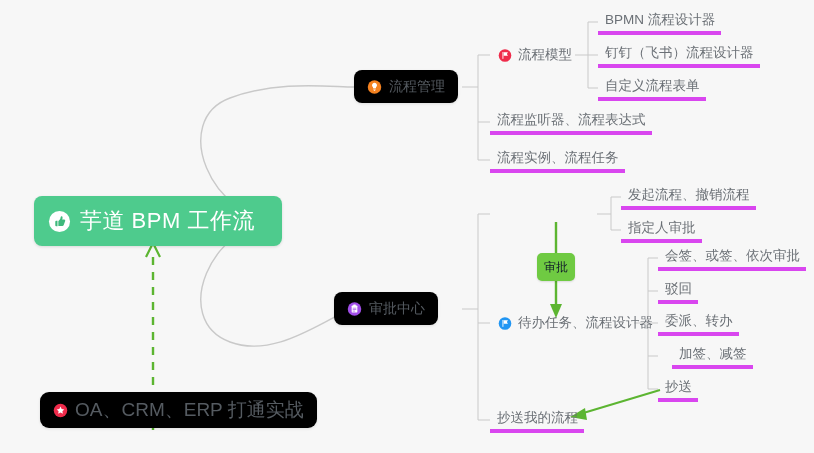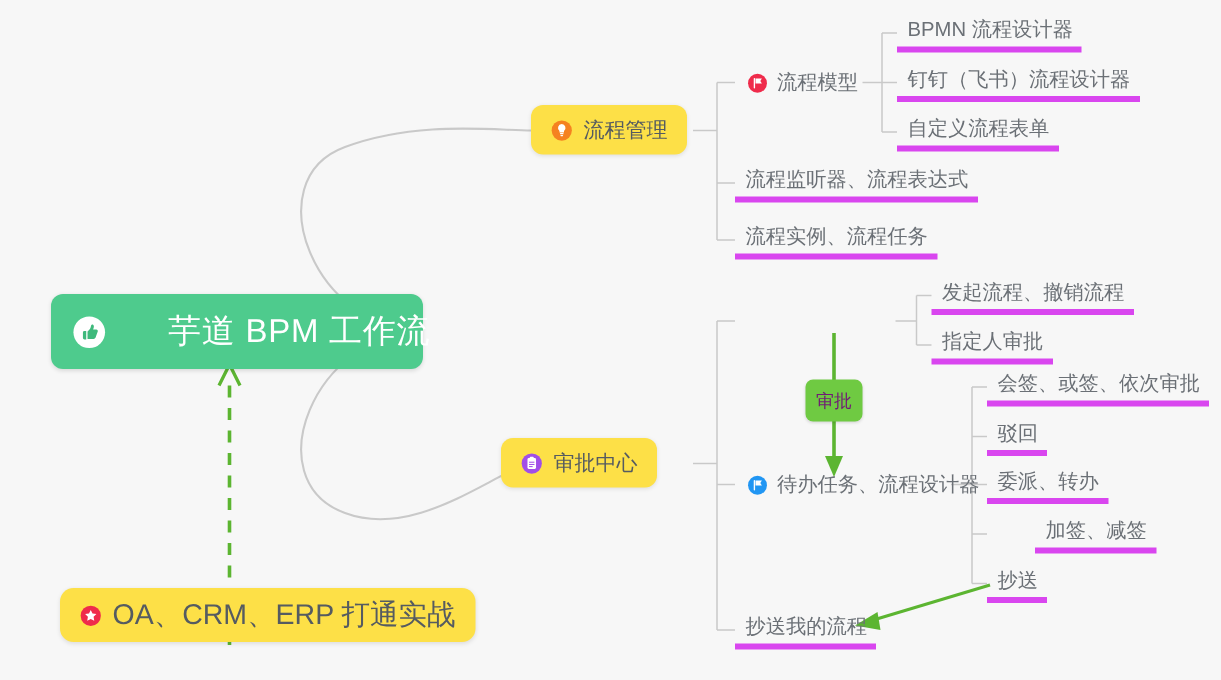--- a/index.html
+++ b/index.html
@@ -13,27 +13,27 @@
   #canvas{position:absolute;left:0;top:0;width:814px;height:453px;}
   svg.links{position:absolute;left:0;top:0;width:814px;height:453px;pointer-events:none;}
 
   .node{position:absolute;box-sizing:border-box;white-space:nowrap;}
 
   
   .root{
     left:34px;top:196px;width:248px;height:50px;
     background:#4ecb8d;border-radius:8px;
     box-shadow:0 1px 3px rgba(0,0,0,.12);
-    display:flex;align-items:center;padding:0 14px;gap:32px;
+    display:flex;align-items:center;padding:0 14px;
   }
   .root .label{color:#ffffff;font-size:22px;letter-spacing:.5px;}
 
   
   .card{
-    background:#fde047;border-radius:8px;
+    background:#000000;border-radius:8px;
     box-shadow:0 1px 3px rgba(0,0,0,.10);
     display:flex;align-items:center;padding:0 13px;height:33px;
   }
   .card .label{color:#555b61;font-size:14px;}
 
   
   .leaf{
     display:flex;align-items:center;height:26px;
     padding:0 6px 0 7px;
     border-bottom:4px solid #d946ef;
@@ -41,21 +41,21 @@
   .leaf .label{color:#6b7076;font-size:13.5px;}
   .leaf.noline{border-bottom:none;}
 
   
   .tag{
     left:537px;top:253px;width:38px;height:28px;
     background:#6fca42;border-radius:5px;
     display:flex;align-items:center;justify-content:center;
     box-shadow:0 1px 2px rgba(0,0,0,.12);
   }
-  .tag .label{color:#701a75;font-size:12px;}
+  .tag .label{color:#0f172a;font-size:12px;}
 
   .icon{display:inline-flex;align-items:center;justify-content:center;flex:0 0 auto;}
   .ic-lg{width:23px;height:23px;margin-right:9px;}
   .ic-sm{width:15px;height:15px;margin-right:7px;}
   .ic-xs{width:14px;height:14px;margin-right:6px;}
   .icon svg{display:block;}
 </style>
 </head>
 <body>
 
@@ -193,21 +193,21 @@
 
   <div class="node leaf" style="left:658px;top:245px;">
     <span class="label">会签、或签、依次审批</span>
   </div>
   <div class="node leaf" style="left:658px;top:278px;">
     <span class="label">驳回</span>
   </div>
   <div class="node leaf" style="left:658px;top:310px;justify-content:center;">
     <span class="label">委派、转办</span>
   </div>
-  <div class="node leaf" style="left:690px;top:343px;">
+  <div class="node leaf" style="left:672px;top:343px;">
     <span class="label">加签、减签</span>
   </div>
   <div class="node leaf" style="left:658px;top:376px;">
     <span class="label">抄送</span>
   </div>
 
   <div class="node leaf" style="left:490px;top:407px;">
     <span class="label">抄送我的流程</span>
   </div>
 

